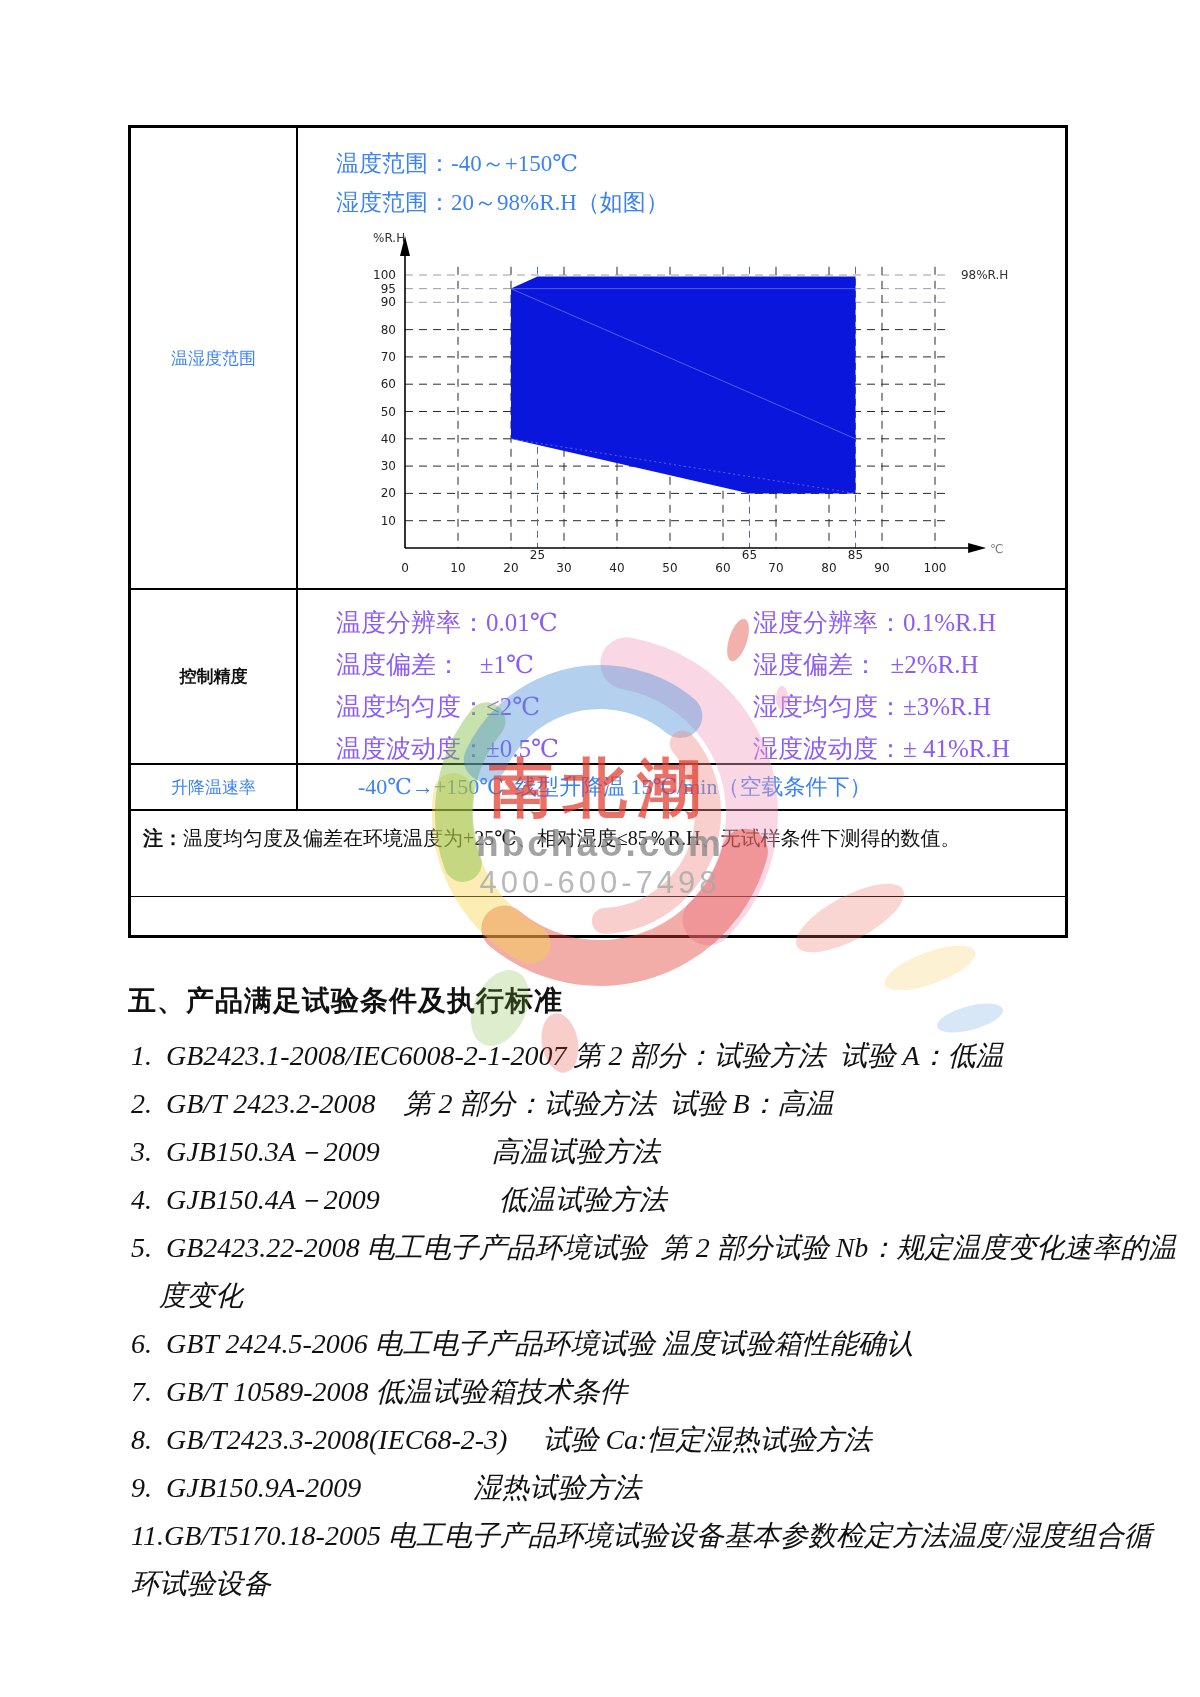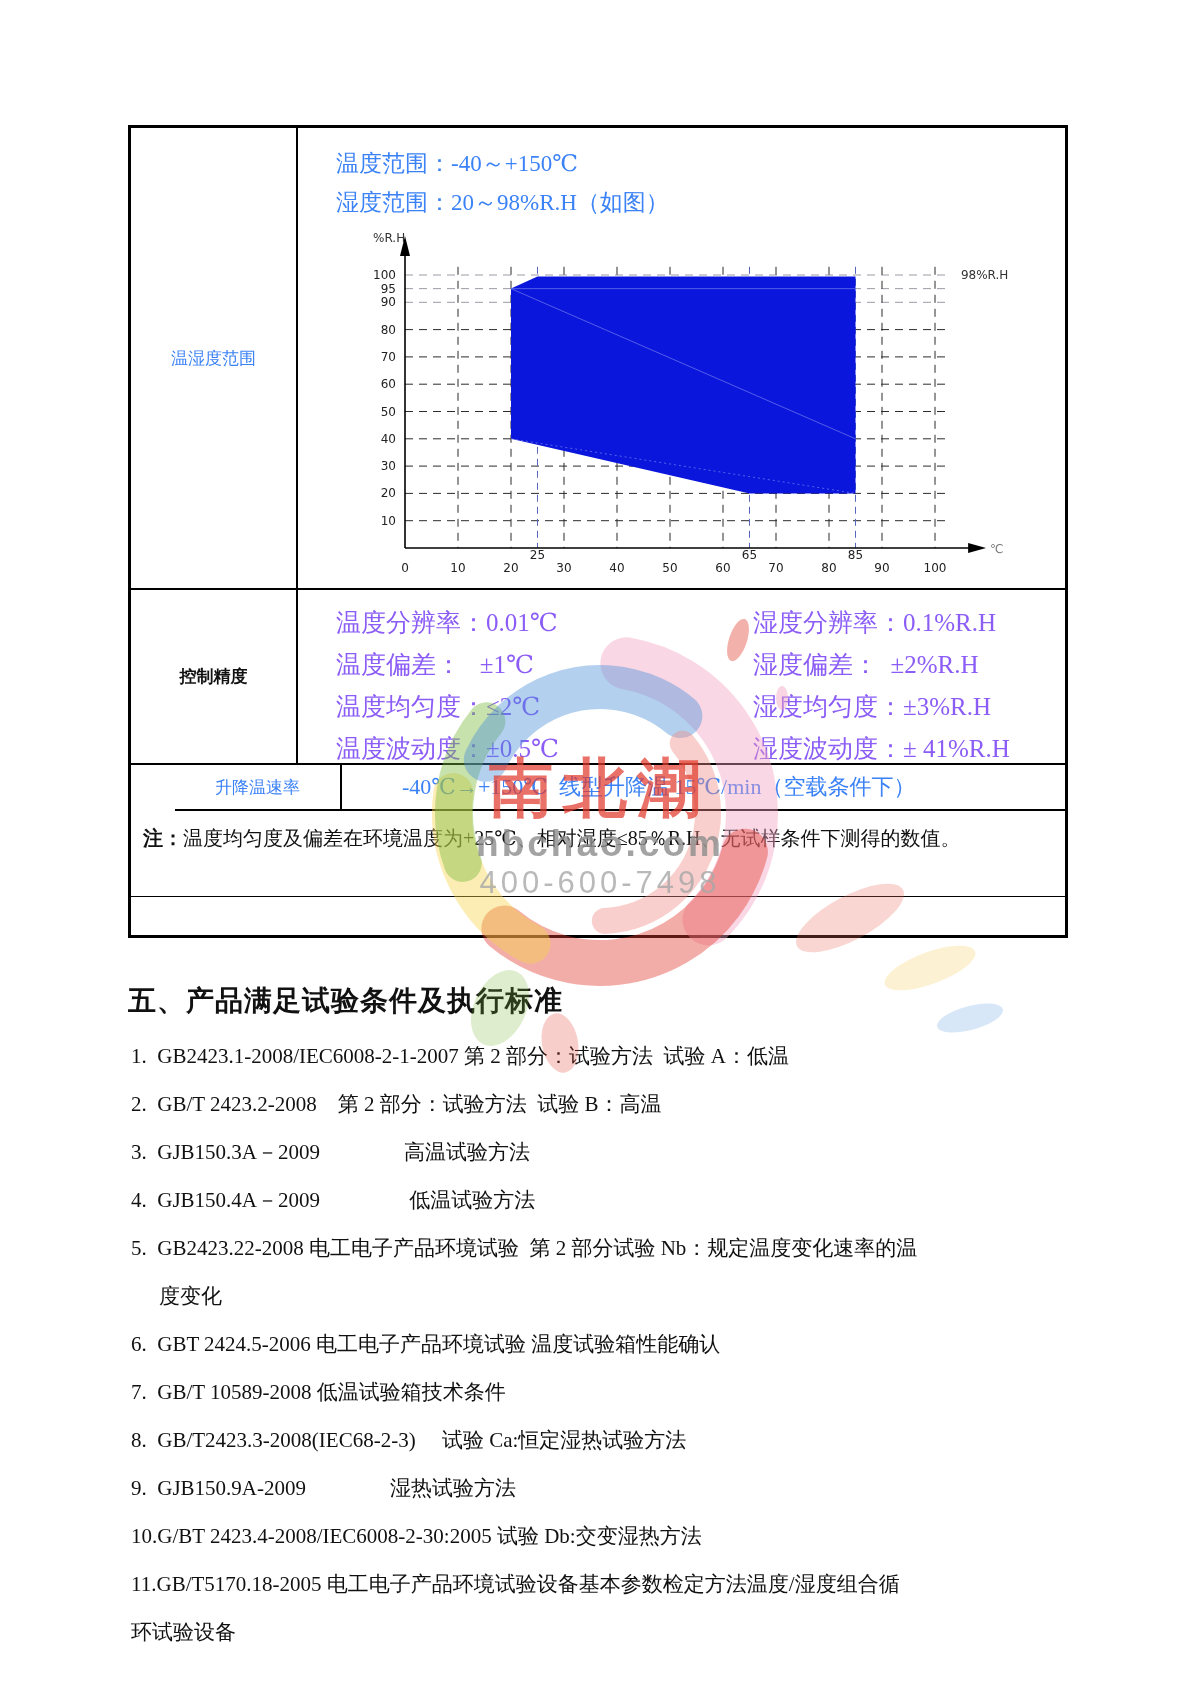--- a/index.html
+++ b/index.html
@@ -29,21 +29,21 @@
   .r1 .t-content { padding:16px 0 0 38px; }
   .range-line { font-size:23px; line-height:39px; white-space:pre; }
   .chart-wrap { margin:4px 0 0 -6px; }
 
   .r2 { height:175px; }
   .two-col { display:flex; padding-top:12px; }
   .col-l { width:455px; padding-left:38px; }
   .col-r { flex:1; }
   .spec-line { font-size:25px; line-height:42px; white-space:pre; color:#8b5cf6; }
 
-  .r3 { height:46px;margin-left:44px; }
+  .r3 { height:46px; }
   .r3 .t-content { display:flex; align-items:center; padding-left:60px; }
   .ramp-text { font-size:22px; white-space:pre; }
 
   .t-note {
     border-bottom:1px solid #000; min-height:86px; padding:8px 2px 6px 12px;
     font-size:20px; line-height:38px;
   }
   .t-empty { height:38px; }
 
   
@@ -64,21 +64,21 @@
   .wm-name { font-family:"Liberation Serif",serif; font-weight:bold; fill:#e23b2e; opacity:.72; font-size:64px; letter-spacing:10px; }
   .wm-domain { font-family:"Liberation Sans",sans-serif; font-weight:bold; fill:#8d8d8d; opacity:.8; font-size:37px; letter-spacing:3px; }
   .wm-phone { font-family:"Liberation Sans",sans-serif; fill:#a8a8a8; opacity:.8; font-size:31px; letter-spacing:4px; }
 
   
   .sec-heading {
     position:absolute; left:128px; top:982px; font-size:28px; font-weight:bold;
     letter-spacing:1px;
   }
   .std-list { position:absolute; left:131px; top:1032px; width:980px; }
-  .list-line { font-size:21px; height:48px; line-height:48px; white-space:pre; }
+  .list-line { font-size:28px; height:48px; line-height:48px; white-space:pre;font-style:italic; }
   .list-line.indent { padding-left:28px; }
 </style>
 </head>
 <body>
 
 <div class="page">
 
   <svg class="watermark" width="760" height="520" viewBox="0 0 760 520">
     <circle class="wm-ring" cx="270" cy="225" r="152" stroke="#f2a0bf" stroke-width="52" stroke-dasharray="330 625" transform="rotate(-80 270 225)"></circle>
     <circle class="wm-ring" cx="270" cy="225" r="150" stroke="#e23b30" stroke-width="46" stroke-dasharray="300 642" transform="rotate(15 270 225)"></circle>
@@ -207,18 +207,17 @@
       <div class="list-line">1.  GB2423.1-2008/IEC6008-2-1-2007 第 2 部分：试验方法  试验 A：低温</div>
       <div class="list-line">2.  GB/T 2423.2-2008    第 2 部分：试验方法  试验 B：高温</div>
       <div class="list-line">3.  GJB150.3A－2009                高温试验方法</div>
       <div class="list-line">4.  GJB150.4A－2009                 低温试验方法</div>
       <div class="list-line">5.  GB2423.22-2008 电工电子产品环境试验  第 2 部分试验 Nb：规定温度变化速率的温</div>
       <div class="list-line indent">度变化</div>
       <div class="list-line">6.  GBT 2424.5-2006 电工电子产品环境试验 温度试验箱性能确认</div>
       <div class="list-line">7.  GB/T 10589-2008 低温试验箱技术条件</div>
       <div class="list-line">8.  GB/T2423.3-2008(IEC68-2-3)     试验 Ca:恒定湿热试验方法</div>
       <div class="list-line">9.  GJB150.9A-2009                湿热试验方法</div>
-      <div class="list-line">10.G/BT 2423.4-2008/IEC6008-2-30:2005 试验 Db:交变湿热方法</div>
       <div class="list-line">11.GB/T5170.18-2005 电工电子产品环境试验设备基本参数检定方法温度/湿度组合循</div>
       <div class="list-line">环试验设备</div>
     </div>
 
 </div>
 
 </body></html>

